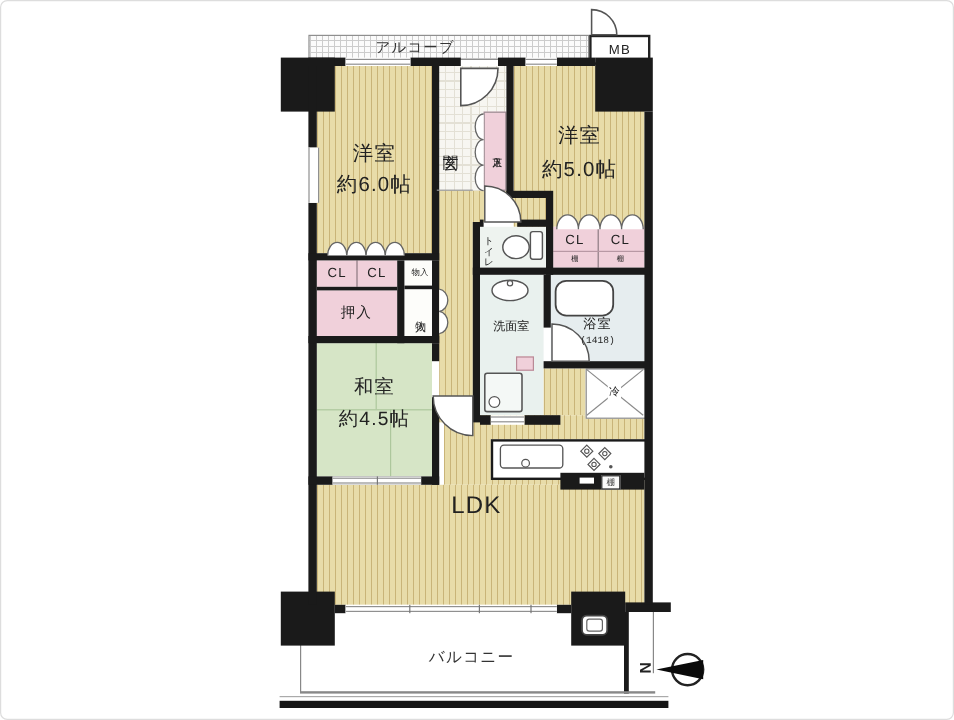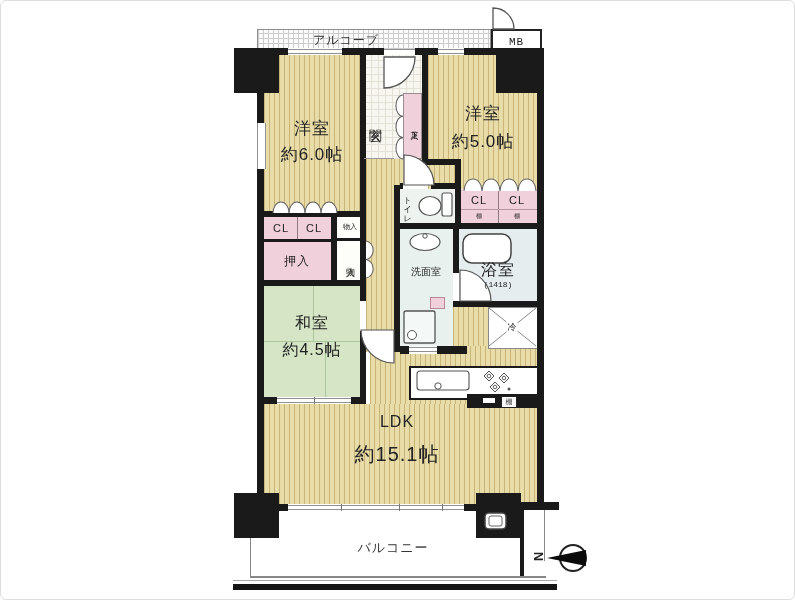--- a/index.html
+++ b/index.html
@@ -42,21 +42,21 @@
   .reibox{position:absolute;background:#fff;border:1px solid #8a8a8a;z-index:12;}
   .mbbox{position:absolute;background:#fff;border:2px solid #222;z-index:15;display:flex;align-items:center;justify-content:center;}
   .bline{position:absolute;z-index:5;}
 </style>
 </head>
 <body>
 
 <div class="canvas">
 
   <div class="fl gridht" style="left:256px;top:28px;width:234px;height:21px;"></div>
-  <div class="mbbox" style="left:490px;top:28px;width:47px;height:21px;font-family:Liberation Mono, monospace;">
+  <div class="mbbox" style="left:490px;top:28px;width:47px;height:21px;">
     <span class="mb-l" style="font-size:11px;letter-spacing:1px;">MB</span>
   </div>
 
   <div class="fl wood" style="left:263px;top:54px;width:96px;height:156px;"></div>
   <div class="fl tile" style="left:363px;top:54px;width:58px;height:104px;"></div>
   <div class="fl wood" style="left:427px;top:54px;width:109px;height:134px;"></div>
   <div class="fl wood" style="left:365px;top:158px;width:28px;height:193px;"></div>
   <div class="fl wood" style="left:393px;top:158px;width:61px;height:26px;"></div>
   <div class="lightfloor" style="left:399px;top:188px;width:55px;height:34px;background:#eef3ef;"></div>
   <div class="lightfloor" style="left:399px;top:228px;width:53px;height:117px;background:#e9f1ee;"></div>
@@ -207,29 +207,28 @@
   <div class="lbl" style="left:296px;top:260px;font-size:12px;">押入</div>
   <div class="lbl" style="left:349px;top:226px;font-size:7px;letter-spacing:0;">物入</div>
   <div class="vlbl" style="left:349px;top:259px;font-size:9px;letter-spacing:0;">物入</div>
 
   <div class="lbl" style="left:478px;top:199px;font-size:11px;">CL</div>
   <div class="lbl" style="left:516px;top:199px;font-size:11px;">CL</div>
   <div class="lbl" style="left:478px;top:215px;font-size:6px;letter-spacing:0;">棚</div>
   <div class="lbl" style="left:516px;top:215px;font-size:6px;letter-spacing:0;">棚</div>
 
   <div class="lbl" style="left:425px;top:271px;font-size:10px;letter-spacing:0;">洗面室</div>
-  <div class="lbl" style="left:497px;top:269px;font-size:16px;">浴室</div>
+  <div class="lbl" style="left:497px;top:269px;font-size:11px;">浴室</div>
   <div class="lbl" style="left:497px;top:283px;font-size:8px;letter-spacing:0;font-family:Liberation Mono, monospace;">(1418)</div>
   <div class="lbl" style="left:511px;top:326px;font-size:9px;background:#fff;padding:0 1px;letter-spacing:0;">冷</div>
 
   <div class="lbl" style="left:311px;top:322px;font-size:16px;">和室</div>
   <div class="lbl" style="left:311px;top:349px;font-size:16px;">約4.5帖</div>
 
-  <div class="lbl" style="left:396px;top:421px;font-size:16px;">LDK</div>
-  <div class="lbl" style="left:396px;top:453px;font-size:20px;">約15.1帖</div>
+  <div class="lbl" style="left:396px;top:421px;font-size:20px;">LDK</div>
 
   <div class="lbl" style="left:508px;top:401px;font-size:7px;letter-spacing:0;color:#333;">棚</div>
 
   <div class="lbl" style="left:392px;top:547px;font-size:13px;color:#333;">バルコニー</div>
 
   <div class="lbl" style="left:537px;top:556px;font-size:13px;font-weight:bold;transform:translate(-50%,-50%) rotate(90deg);">N</div>
 
 </div>
 
 </body></html>

